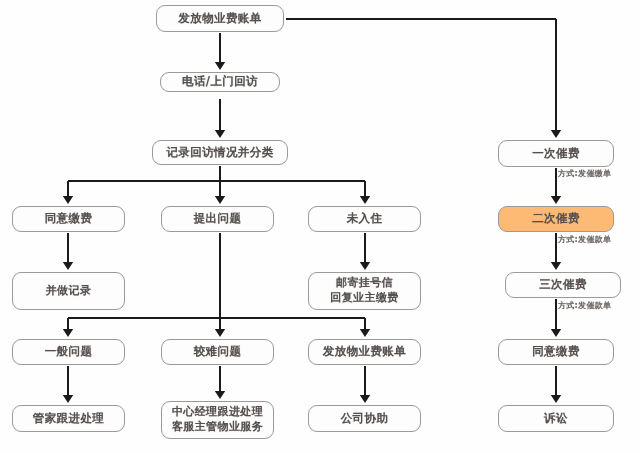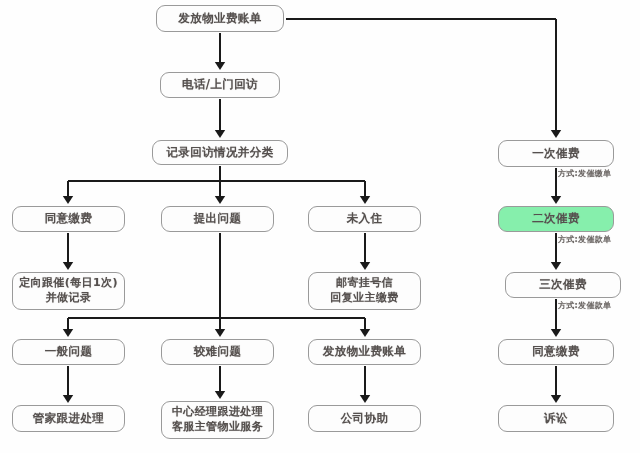--- a/index.html
+++ b/index.html
@@ -145,37 +145,36 @@
       </g>
       <g>
         <line x1="556" y1="366" x2="556" y2="397" stroke="#1a1a1a" stroke-width="2.6" shape-rendering="crispEdges"></line>
         <polygon points="550.8,395 561.2,395 556,403" fill="#1a1a1a"></polygon>
       </g>
     </svg>
   <div id="node-layer">
       <div class="node" style="left: 156px; top: 5px; width: 128px; height: 27px; border-color: rgb(154, 154, 154); background: rgb(253, 253, 253); color: rgb(85, 80, 78);">
         <span class="ln">发放物业费账单</span>
       </div>
-      <div class="node" style="left: 160px; top: 72px; width: 120px; height: 26px; border-color: rgb(154, 154, 154); background: rgb(253, 253, 253); color: rgb(85, 80, 78);">
+      <div class="node" style="left: 160px; top: 72px; width: 120px; height: 20px; border-color: rgb(154, 154, 154); background: rgb(253, 253, 253); color: rgb(85, 80, 78);">
         <span class="ln">电话/上门回访</span>
       </div>
       <div class="node" style="left: 152px; top: 140px; width: 136px; height: 25px; border-color: rgb(154, 154, 154); background: rgb(253, 253, 253); color: rgb(85, 80, 78);">
         <span class="ln">记录回访情况并分类</span>
       </div>
       <div class="node" style="left: 12px; top: 206px; width: 113px; height: 26px; border-color: rgb(154, 154, 154); background: rgb(253, 253, 253); color: rgb(85, 80, 78);">
         <span class="ln">同意缴费</span>
       </div>
       <div class="node" style="left: 161px; top: 206px; width: 113px; height: 26px; border-color: rgb(154, 154, 154); background: rgb(253, 253, 253); color: rgb(85, 80, 78);">
         <span class="ln">提出问题</span>
       </div>
       <div class="node" style="left: 308px; top: 206px; width: 113px; height: 26px; border-color: rgb(154, 154, 154); background: rgb(253, 253, 253); color: rgb(85, 80, 78);">
         <span class="ln">未入住</span>
       </div>
       <div class="node two-line" style="left: 12px; top: 272px; width: 113px; height: 38px; border-color: rgb(154, 154, 154); background: rgb(253, 253, 253); color: rgb(85, 80, 78);">
-        <span class="ln">定向跟催(每日1次)</span>
         <span class="ln">并做记录</span>
       </div>
       <div class="node two-line" style="left: 308px; top: 272px; width: 113px; height: 38px; border-color: rgb(154, 154, 154); background: rgb(253, 253, 253); color: rgb(85, 80, 78);">
         <span class="ln">邮寄挂号信</span>
         <span class="ln">回复业主缴费</span>
       </div>
       <div class="node" style="left: 12px; top: 339px; width: 113px; height: 26px; border-color: rgb(154, 154, 154); background: rgb(253, 253, 253); color: rgb(85, 80, 78);">
         <span class="ln">一般问题</span>
       </div>
       <div class="node" style="left: 161px; top: 339px; width: 113px; height: 26px; border-color: rgb(154, 154, 154); background: rgb(253, 253, 253); color: rgb(85, 80, 78);">
@@ -190,21 +189,21 @@
       <div class="node two-line" style="left: 161px; top: 401px; width: 113px; height: 38px; border-color: rgb(154, 154, 154); background: rgb(253, 253, 253); color: rgb(85, 80, 78);">
         <span class="ln">中心经理跟进处理</span>
         <span class="ln">客服主管物业服务</span>
       </div>
       <div class="node" style="left: 308px; top: 405px; width: 113px; height: 27px; border-color: rgb(154, 154, 154); background: rgb(253, 253, 253); color: rgb(85, 80, 78);">
         <span class="ln">公司协助</span>
       </div>
       <div class="node" style="left: 498px; top: 140px; width: 116px; height: 27px; border-color: rgb(154, 154, 154); background: rgb(253, 253, 253); color: rgb(85, 80, 78);">
         <span class="ln">一次催费</span>
       </div>
-      <div class="node" style="left: 498px; top: 206px; width: 116px; height: 26px; border-color: rgb(154, 154, 154); background: #86efac; color: rgb(85, 80, 78);">
+      <div class="node" style="left: 498px; top: 206px; width: 116px; height: 26px; border-color: rgb(154, 154, 154); background: #fdba74; color: rgb(85, 80, 78);">
         <span class="ln">二次催费</span>
       </div>
       <div class="node" style="left: 498px; top: 272px; width: 116px; height: 26px; border-color: rgb(154, 154, 154); background: rgb(253, 253, 253); color: rgb(85, 80, 78); margin-left: 7px;">
         <span class="ln">三次催费</span>
       </div>
       <div class="node" style="left: 498px; top: 339px; width: 116px; height: 26px; border-color: rgb(154, 154, 154); background: rgb(253, 253, 253); color: rgb(85, 80, 78);">
         <span class="ln">同意缴费</span>
       </div>
       <div class="node" style="left: 498px; top: 405px; width: 116px; height: 27px; border-color: rgb(154, 154, 154); background: rgb(253, 253, 253); color: rgb(85, 80, 78); justify-content: center;">
         <span class="ln">诉讼</span>

